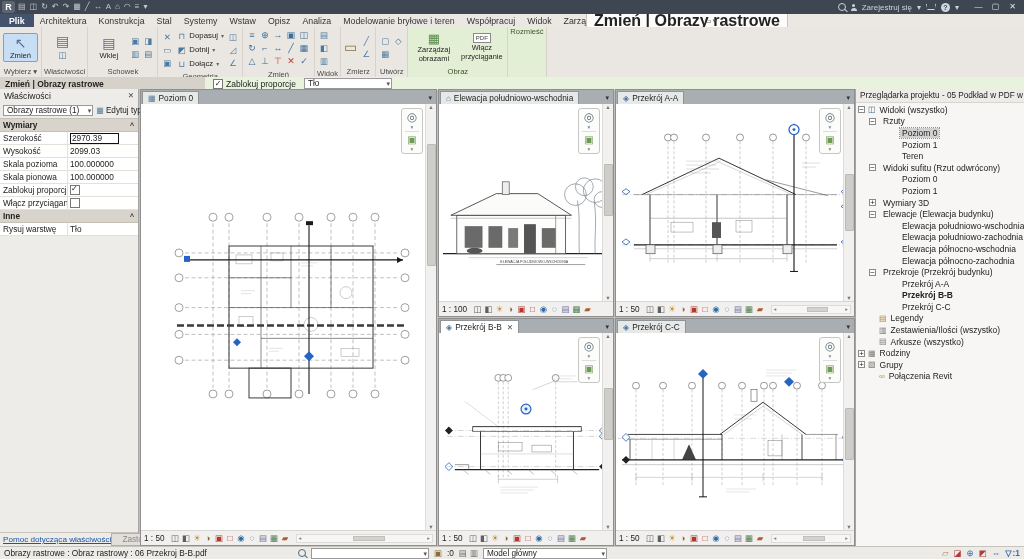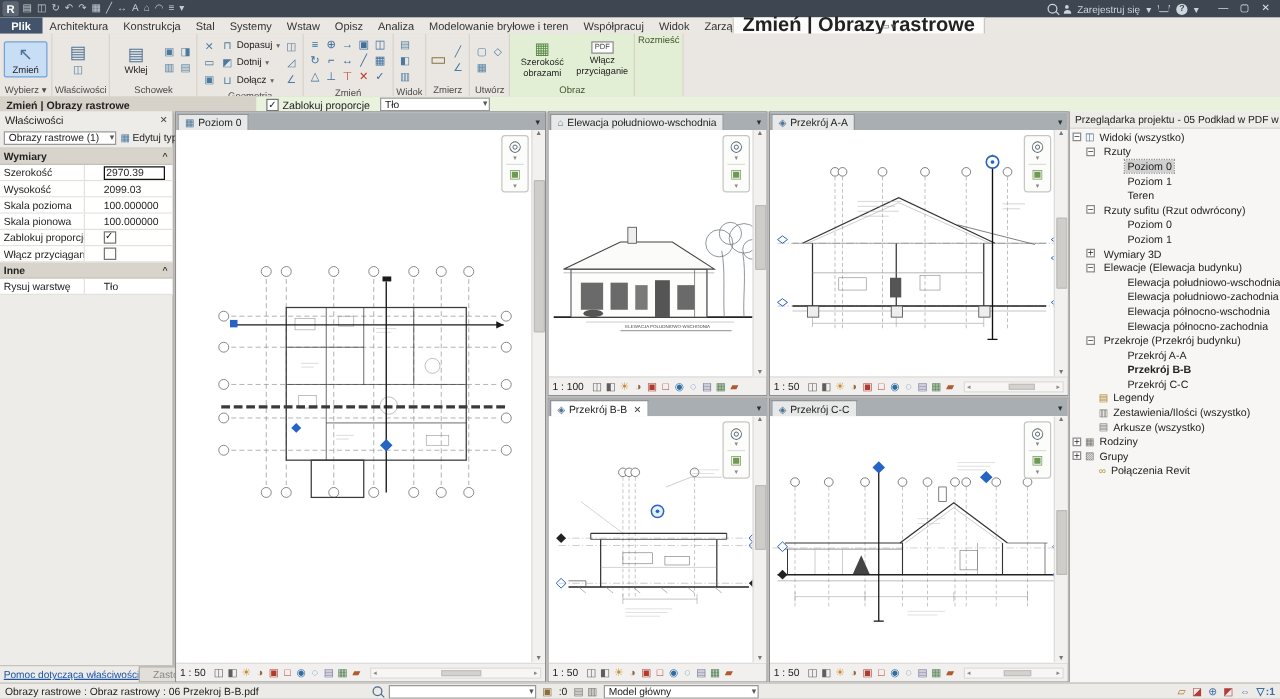--- a/index.html
+++ b/index.html
@@ -80,21 +80,21 @@
   .ppreview{margin:0 3px;background:#fff;border:1px solid #b9b6b0;height:42px;display:flex;align-items:center;position:relative}
   .ptype{flex:1;text-align:center;font-size:8.2px;line-height:1.35;padding-left:18px}
   .pprev-caret{position:absolute;right:3px;top:18px;font-size:7px;color:#444}
   .pselrow{display:flex;align-items:center;gap:3px;margin:3px 3px 2px 3px}
   .psel{flex:1}
   .edittype{display:flex;align-items:center;gap:2px;font-size:8.2px;white-space:nowrap;padding-right:1px}
   .et-ic{color:#4a7aa0;font-size:8px}
   .pgrid{border-top:1px solid #c7c3bc;margin-top:1px}
   .prow{display:flex;height:12px;align-items:center;background:#fff;border-bottom:1px solid #e4e1da;font-size:8.3px}
   .plab{width:64px;padding-left:3px;overflow:hidden;white-space:nowrap;flex:none}
-  .pval{flex:1;border-left:1px solid #e4e1da;height:100%;display:flex;align-items:center;padding-left:15px;overflow:hidden}
+  .pval{flex:1;border-left:1px solid #e4e1da;height:100%;display:flex;align-items:center;padding-left:2px;overflow:hidden}
   .prow.psec{background:#d8d4cb;font-weight:bold;border-bottom-color:#c4c0b6}
   .prow.psec .pseccaret{margin-left:auto;padding-right:4px;font-size:7px;color:#333}
   .prow.psec .pseccaret::after{content:"^"}
   .pvb{display:none}
   .prow.pcheck .pvb{display:inline-block;width:8px;height:8px;border:1px solid #777;background:#fff;position:relative}
   .prow.pon .pvb::after{content:"✓";position:absolute;top:-2px;left:0;font-size:8px;color:#111}
   .prow.pedit .pvt{border:1px solid #111;background:#fff;height:9px;line-height:9px;padding:0 16px 0 1px}
   .pbottom{position:absolute;bottom:0;left:0;width:100%;height:14px;display:flex;align-items:center;
            justify-content:space-between;padding:0 3px;box-sizing:border-box;border-top:1px solid #c7c3bc}
   .phelp{color:#1b54a8;text-decoration:underline;font-size:8.1px;white-space:nowrap}
@@ -342,21 +342,21 @@
     </div>
     <div class="plabel"><span>Utwórz</span></div>
   </div>
 
   <div class="panel ctx">
     <div class="pbody">
 
         <div class="cbtn">
           <span class="cicon" style="color: rgb(90, 138, 74);">▦</span>
 
-          <span>Szerokość obrazami</span>
+          <span>Zarządzaj obrazami</span>
         </div>
 
         <div class="cbtn">
 
           <span class="cbadge">PDF</span>
           <span>Włącz przyciąganie</span>
         </div>
       </div>
     <div class="plabel"><span>Obraz</span></div>
   </div>
@@ -1022,21 +1022,21 @@
 
       <div class="trow leaf" style="padding-left: 32px;">
         <span class="texp"></span>
         <span class="ticon"></span>
         <span class="tlabel">Teren</span>
       </div>
 
       <div class="trow" style="padding-left: 13px;">
         <span class="texp">−</span>
         <span class="ticon"></span>
-        <span class="tlabel">Rzuty sufitu (Rzut odwrócony)</span>
+        <span class="tlabel">Widoki sufitu (Rzut odwrócony)</span>
       </div>
 
       <div class="trow leaf" style="padding-left: 32px;">
         <span class="texp"></span>
         <span class="ticon"></span>
         <span class="tlabel">Poziom 0</span>
       </div>
 
       <div class="trow leaf" style="padding-left: 32px;">
         <span class="texp"></span>

